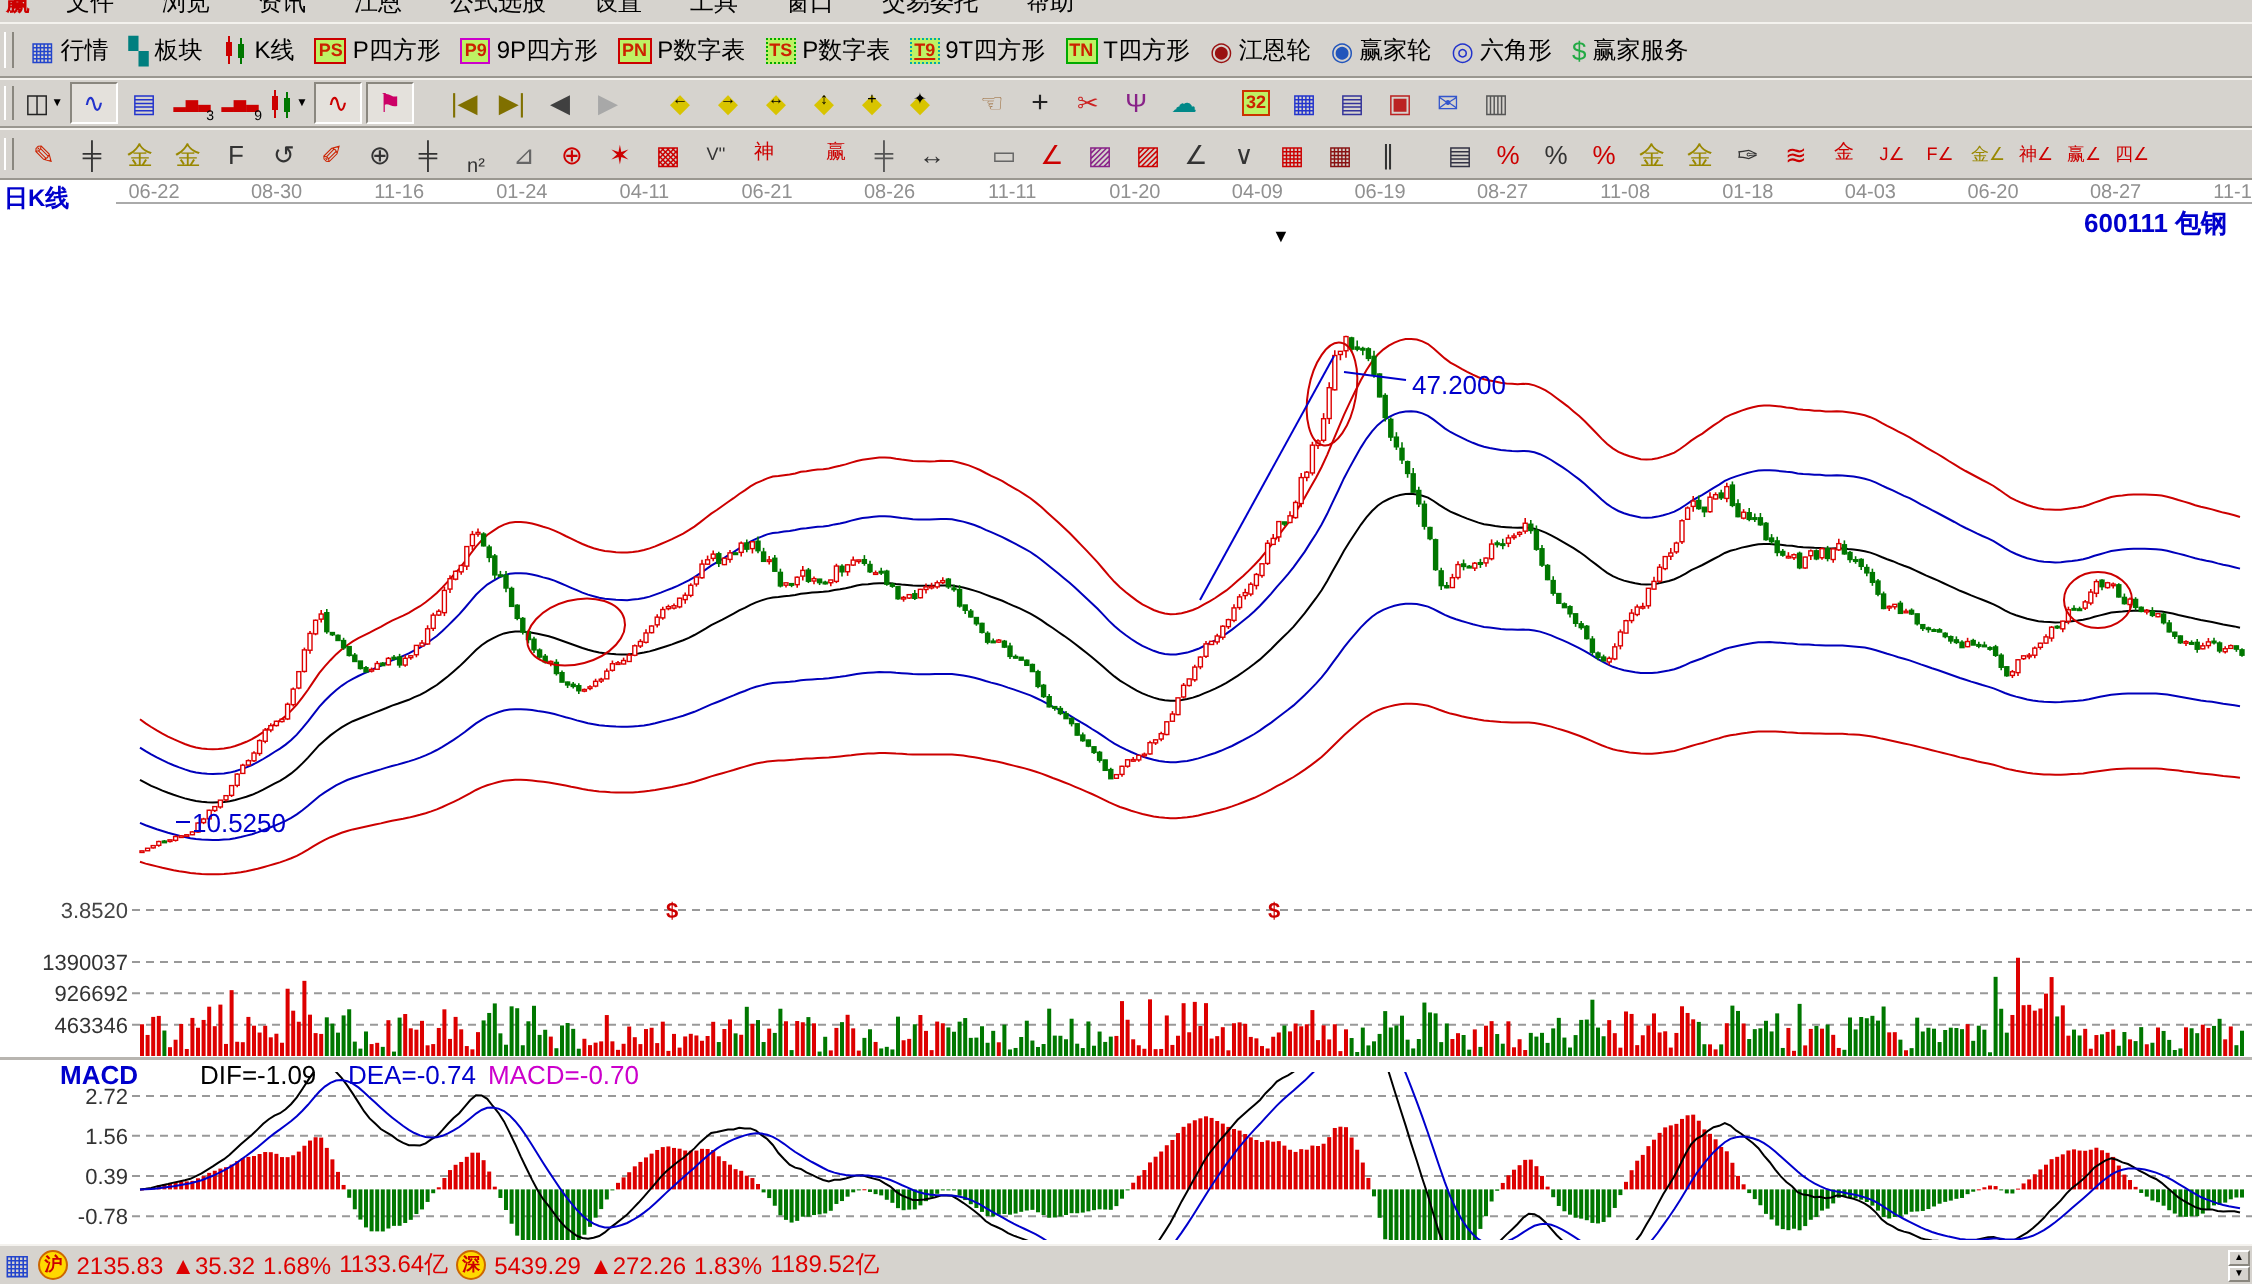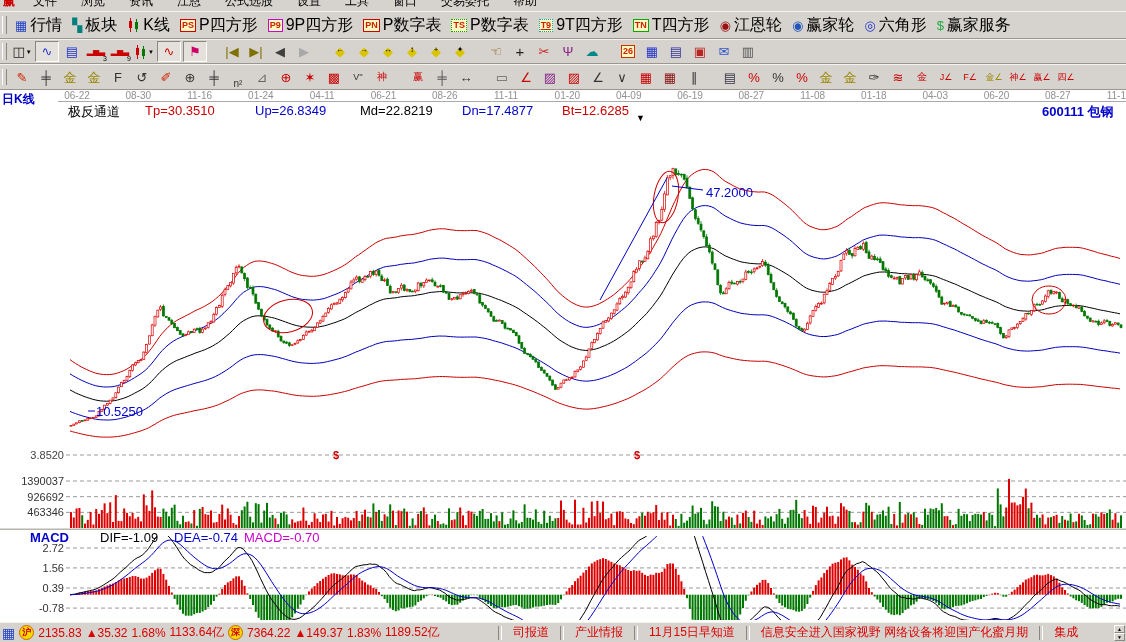--- a/index.html
+++ b/index.html
@@ -15,27 +15,27 @@
   .menu-item{padding:0 12px;font-size:12px;color:#000;white-space:nowrap;cursor:default;}
   
   .tbar{display:flex;align-items:center;background:#d6d3ce;
         border-top:1px solid #f4f2ee;border-bottom:1px solid #9a9790;}
   .tbar1{height:26px;}
   .tbar2{height:23px;}
   .tbar3{height:24px;}
   .grip{width:3px;height:70%;border-left:1px solid #fff;border-right:1px solid #8a877f;margin:0 3px 0 2px;}
   .tsep{width:2px;height:70%;border-left:1px solid #8a877f;border-right:1px solid #fff;margin:0 4px;}
   .tbtn{display:flex;align-items:center;gap:3px;padding:1px 5px;height:20px;cursor:default;}
-  .tbtn .lbl{font-size:16px;color:#000;white-space:nowrap;}
+  .tbtn .lbl{font-size:12px;color:#000;white-space:nowrap;}
   .ibtn{position:relative;width:22px;height:19px;display:flex;align-items:center;justify-content:center;margin:0 1px;}
   .ibtn.pressed{border:1px solid;border-color:#8a877f #fff #fff #8a877f;background:#e4e1dc;}
   .ibtn .sub{position:absolute;right:0;bottom:-1px;font-size:7px;color:#000;}
   .ibtn .csub{position:absolute;left:0;right:0;top:3px;text-align:center;font-size:8px;color:#000;}
   .ibtn .dd{font-size:6px;color:#000;margin-left:1px;}
-  .iconbox{display:inline-block;font-size:9px;font-weight:bold;line-height:11px;padding:0 1px;background:#fef9c3;}
+  .iconbox{display:inline-block;font-size:9px;font-weight:bold;line-height:11px;padding:0 1px;background:#bef264;}
   .glyph{line-height:1;}
   .candleicon{position:relative;width:13px;height:14px;}
   .candleicon i{position:absolute;width:3px;background:#cc0000;}
   .candleicon i.g{background:#007700;}
   .candleicon i.w{width:1px;}
   
   .chart{position:relative;width:1126px;height:532px;background:#fff;}
   .chart svg{position:absolute;left:0;top:0;}
   .kline-label{position:absolute;left:2px;top:1px;color:#0000cc;font-weight:bold;font-size:12px;}
   .params{position:absolute;top:13px;left:0;width:1126px;height:16px;font-size:13px;white-space:nowrap;}
@@ -233,21 +233,21 @@
         <span class="glyph" style="color: rgb(204, 34, 34); font-size: 13px;">✂</span>
       </span>
       <span class="ibtn">
         <span class="glyph" style="color: rgb(136, 34, 136); font-size: 13px;">Ψ</span>
       </span>
       <span class="ibtn">
         <span class="glyph" style="color: rgb(0, 136, 136); font-size: 13px;">☁</span>
       </span>
       <span class="tsep"></span>
       <span class="ibtn">
-        <span class="iconbox" style="border: 1px solid rgb(204, 51, 0); color: rgb(204, 34, 0);">26</span>
+        <span class="iconbox" style="border: 1px solid rgb(204, 51, 0); color: rgb(204, 34, 0);">32</span>
       </span>
       <span class="ibtn">
         <span class="glyph" style="color: rgb(34, 51, 204); font-size: 13px;">▦</span>
       </span>
       <span class="ibtn">
         <span class="glyph" style="color: rgb(51, 51, 153); font-size: 13px;">▤</span>
       </span>
       <span class="ibtn">
         <span class="glyph" style="color: rgb(187, 34, 34); font-size: 13px;">▣</span>
       </span>
@@ -1967,60 +1967,40 @@
       <ellipse cx="666" cy="107" rx="12" ry="26" fill="none" stroke="#cc0000" stroke-width="1" transform="rotate(10 666 107)"></ellipse>
       <ellipse cx="1049" cy="210" rx="17" ry="14" fill="none" stroke="#cc0000" stroke-width="1" transform="rotate(0 1049 210)"></ellipse>
       <line x1="600" y1="210" x2="667" y2="88" stroke="#0000cc" stroke-width="1"></line>
       <line x1="672" y1="96" x2="703" y2="100" stroke="#0000cc" stroke-width="1"></line>
       <line x1="88" y1="321" x2="95" y2="321" stroke="#0000cc"></line>
       <text x="96" y="326" font-size="13" fill="#0000cc">10.5250</text>
       <text x="706" y="107" font-size="13" fill="#0000cc">47.2000</text>
       <text x="636" y="31" font-size="9" fill="#000">▼</text>
     </svg>
   <div class="kline-label">日K线</div>
-  <div class="params">
-    <span class="p-name">极反通道</span>
-    <span class="p-tp">Tp=30.3510</span>
-    <span class="p-up">Up=26.8349</span>
-    <span class="p-md">Md=22.8219</span>
-    <span class="p-dn">Dn=17.4877</span>
-    <span class="p-bt">Bt=12.6285</span>
-  </div>
   <div class="stock-label">600111 包钢</div>
   <div class="macd-header">
     <span class="m-label">MACD</span>
     <span class="m-dif">DIF=-1.09</span>
     <span class="m-dea">DEA=-0.74</span>
     <span class="m-macd">MACD=-0.70</span>
   </div>
 </div>
 
 <div class="statusbar">
   <div class="sb-market">
     <span class="sb-grid-icon">▦</span>
     <span class="badge">沪</span>
     <span>2135.83</span>
     <span>▲35.32</span>
     <span>1.68%</span>
     <span>1133.64亿</span>
     <span class="badge">深</span>
-    <span>7364.22</span>
-    <span>▲149.37</span>
+    <span>5439.29</span>
+    <span>▲272.26</span>
     <span>1.83%</span>
     <span>1189.52亿</span>
   </div>
-  <span id="sb-fields" style="display:flex;align-items:center;overflow:hidden;">
-      <span class="sb-sep"></span>
-      <span class="sb-field">司报道</span>
-      <span class="sb-sep"></span>
-      <span class="sb-field">产业情报</span>
-      <span class="sb-sep"></span>
-      <span class="sb-field">11月15日早知道</span>
-      <span class="sb-sep"></span>
-      <span class="sb-field">信息安全进入国家视野 网络设备将迎国产化蜜月期</span>
-      <span class="sb-sep"></span>
-      <span class="sb-field">集成</span>
-    </span>
   <div class="spinner">
       <b>▲</b>
       <b>▼</b>
     </div>
 </div>
 
 </body></html>

